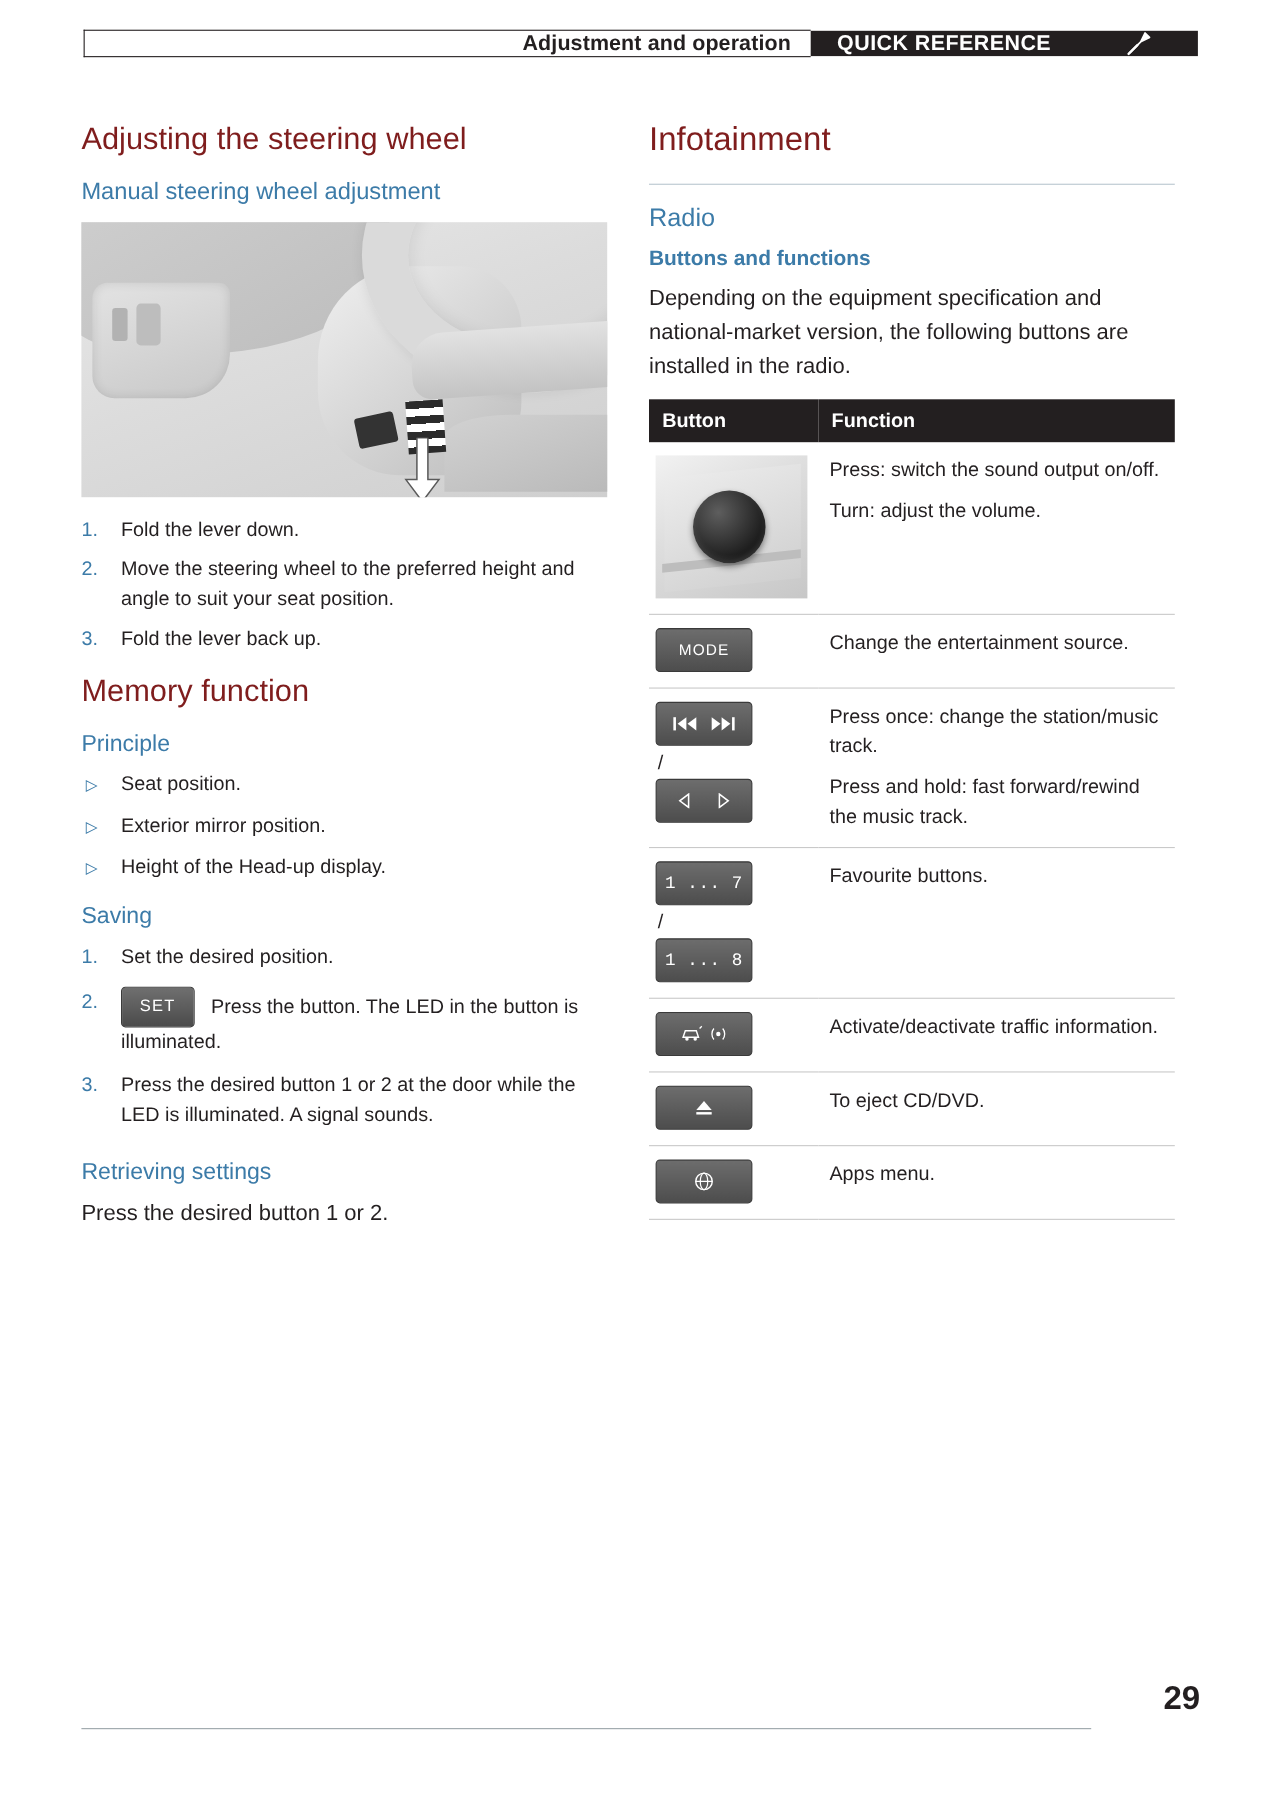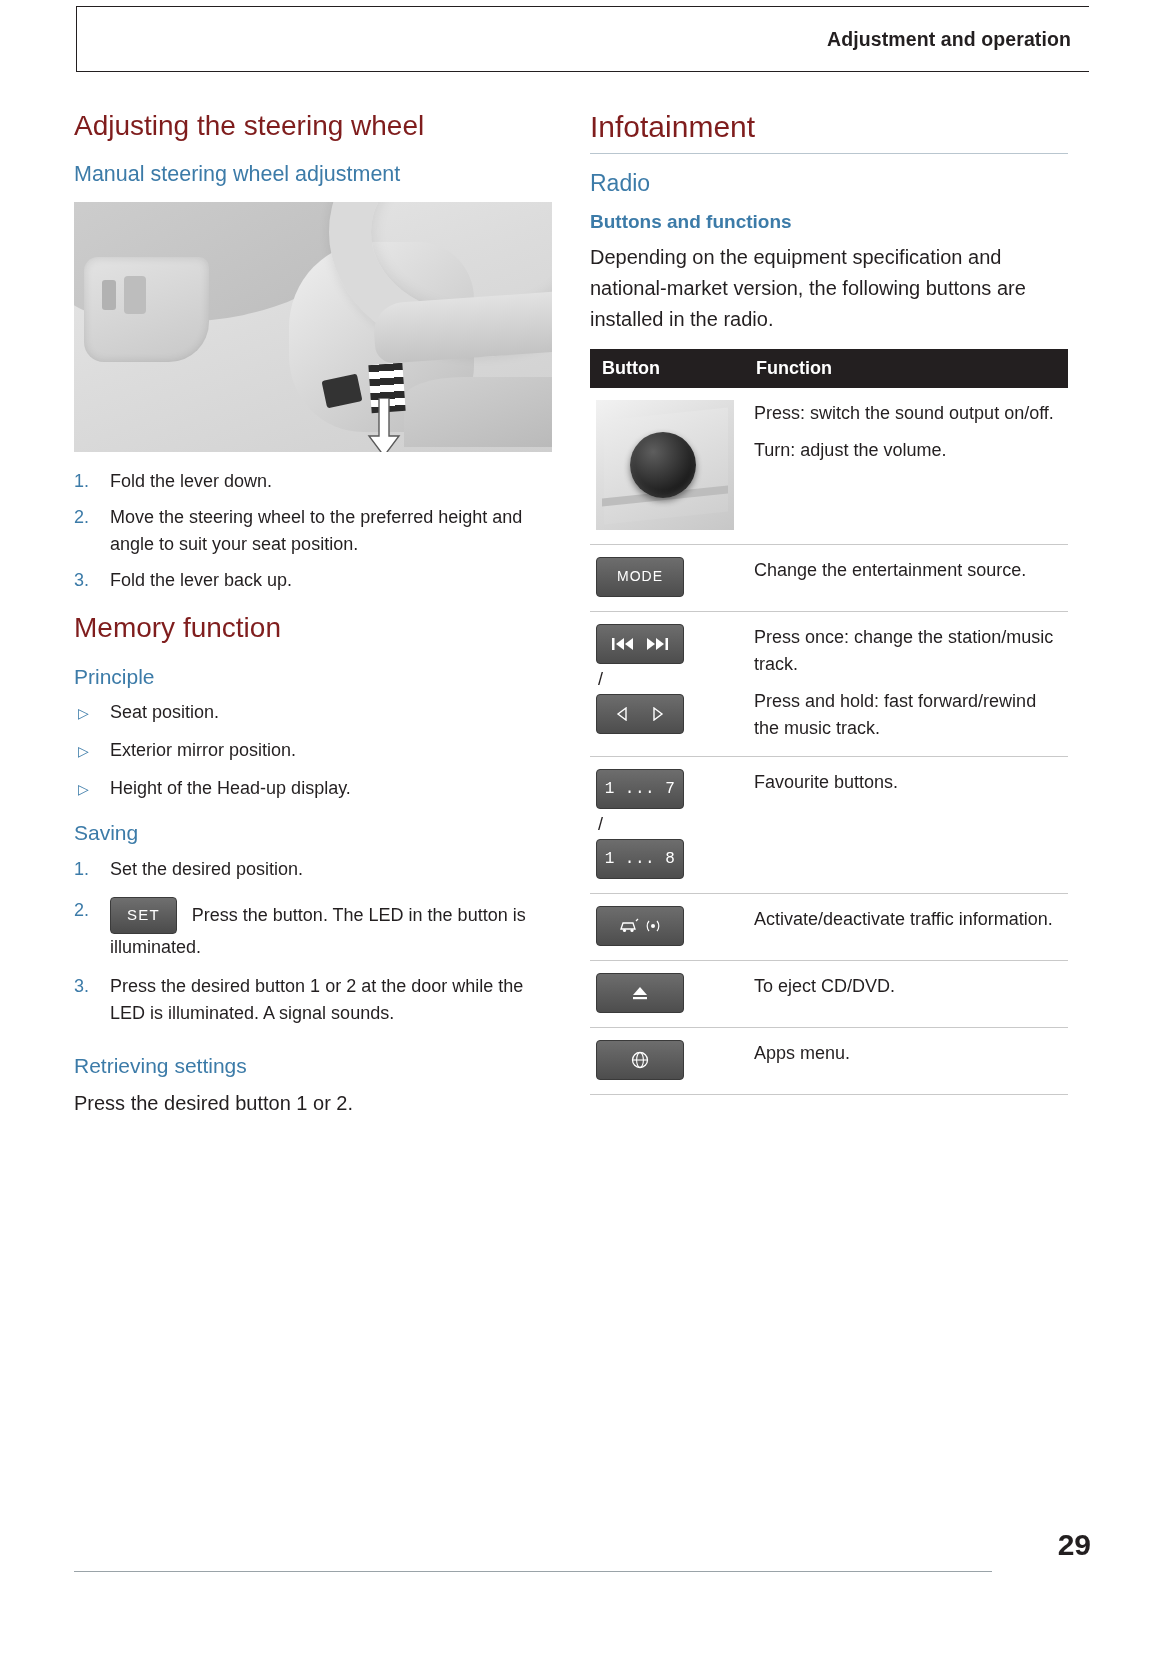--- a/index.html
+++ b/index.html
@@ -15,20 +15,21 @@
   }
 
   
   .header {
     position: absolute;
     left: 76px;
     top: 6px;
     width: 1013px;
     height: 66px;
     display: flex;
+    align-items: center;
   }
   .header-left {
     flex: 1 1 auto;
     border: 1.5px solid #231f20;
     border-right: none;
     display: flex;
     align-items: center;
     justify-content: flex-end;
     padding-right: 18px;
   }
@@ -79,21 +80,21 @@
   
   h1.doc-h1 {
     font-size: 28px;
     font-weight: normal;
     color: #7f1d1d;
     margin: 0 0 20px 0;
     line-height: 1.15;
   }
   h1.doc-h1.rule {
     border-bottom: 1px solid #b9c6cf;
-    padding-bottom: 8px;
+    padding-bottom: 22px;
     margin-bottom: 16px;
   }
   h2.doc-h2 {
     font-size: 21.5px;
     font-weight: normal;
     color: #3c7ba8;
     margin: 0 0 14px 0;
     line-height: 1.2;
   }
   h3.doc-h3 {
@@ -334,20 +335,29 @@
     font-weight: bold;
     color: #231f20;
   }
 </style>
 </head>
 <body>
 
 <div class="header">
   <div class="header-left">
     <span class="header-left-text">Adjustment and operation</span>
+  </div>
+  <div class="header-right">
+    <span class="header-right-text">QUICK REFERENCE</span>
+    <span class="header-icon">
+      <svg viewBox="0 0 26 26" width="26" height="26" aria-hidden="true">
+        <path d="M4 22 L14 12 L18 4 L22 8 L14 12" fill="#ffffff" stroke="#ffffff" stroke-width="1.6" stroke-linejoin="round"></path>
+        <path d="M3 23 L11 15" stroke="#ffffff" stroke-width="2.2" stroke-linecap="round"></path>
+      </svg>
+    </span>
   </div>
 </div>
 
 <div class="col-left">
 
   <h1 class="doc-h1">Adjusting the steering wheel</h1>
 
   <h2 class="doc-h2">Manual steering wheel adjustment</h2>
 
   <div class="figure">

